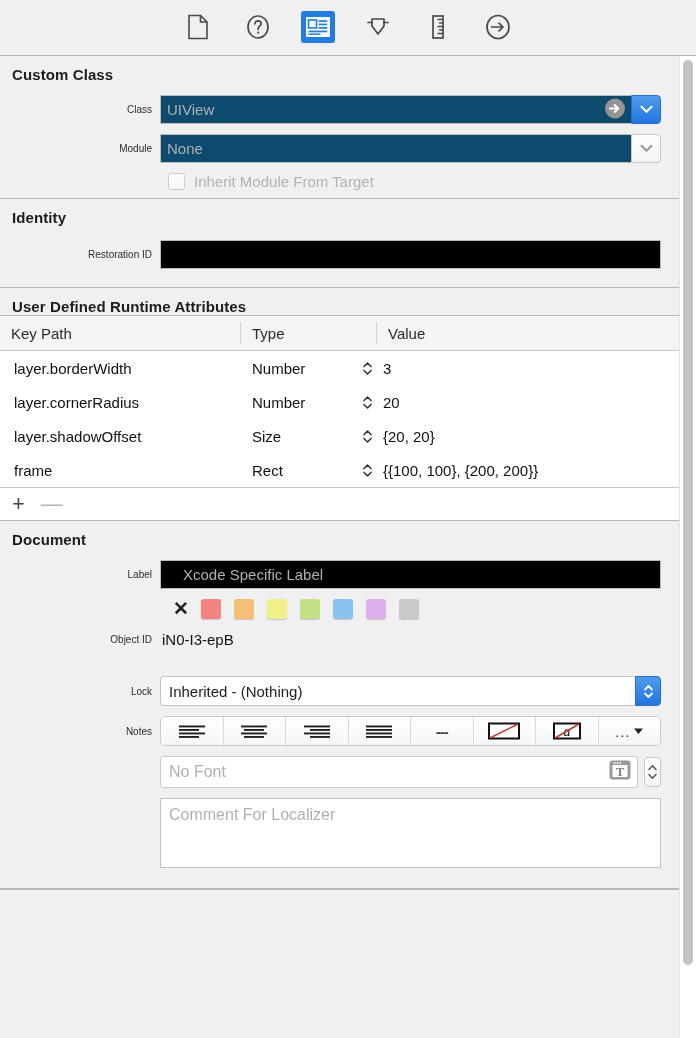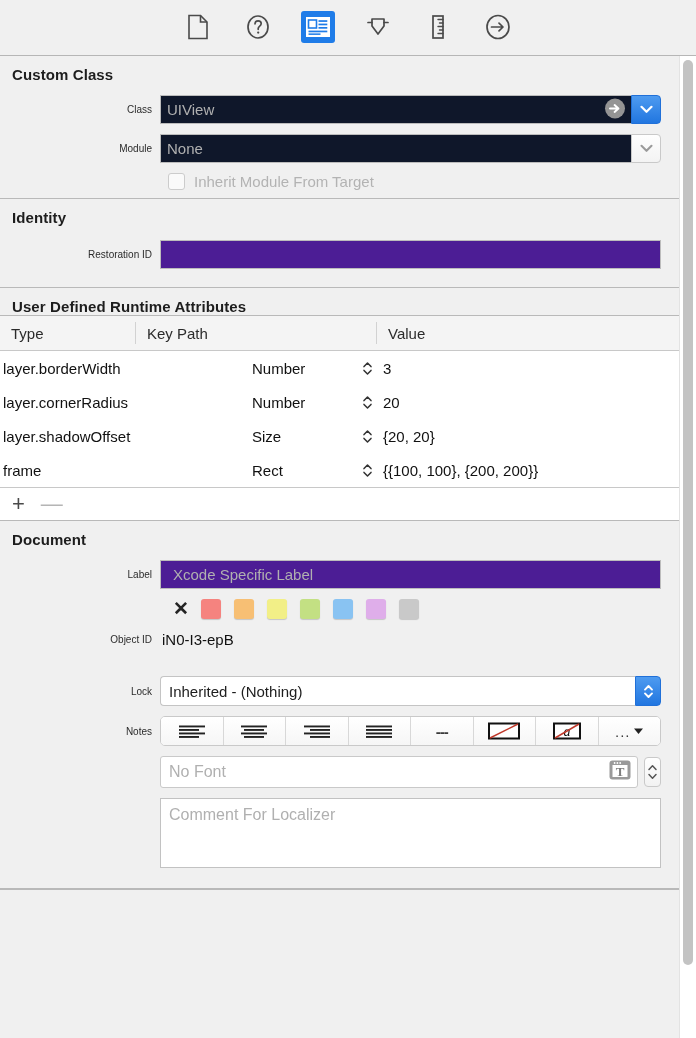--- a/index.html
+++ b/index.html
@@ -88,40 +88,40 @@
     font-size: 10px;
     color: #2b2b2b;
     flex: none;
     box-sizing: border-box;
   }
 
   
   .field {
     flex: 1 1 auto;
     height: 29px;
-    background: #4c1d95;
+    background: #000000;
     border: 1px solid #bcbcbc;
     box-sizing: border-box;
     display: flex;
     align-items: center;
-    padding: 0 12px;
+    padding: 0 22px;
     font-size: 15px;
     color: #1d1d1d;
   }
   .field .ph { color: #b0b0b0; }
 
   .combo-wrap {
     flex: 1 1 auto;
     display: flex;
     align-items: stretch;
     height: 29px;
   }
   .combo-text {
     flex: 1 1 auto;
-    background: #0f172a;
+    background: #0c4a6e;
     border: 1px solid #bcbcbc;
     border-right: none;
     box-sizing: border-box;
     display: flex;
     align-items: center;
     padding: 0 4px 0 6px;
     font-size: 15px;
     color: #b0b0b0;
     position: relative;
   }
@@ -174,21 +174,21 @@
   .th.type { width: 136px; border-right: 1px solid #d2d2d2; height: 22px; display:flex; align-items:center; }
   .th.value { flex: 1; height: 22px; display:flex; align-items:center; }
   .tbl-body { background: #ffffff; }
   .trow {
     display: flex;
     height: 34px;
     align-items: center;
     font-size: 15px;
     color: #111111;
   }
-  .td-key { width: 241px; padding-left: 3px; box-sizing: border-box; }
+  .td-key { width: 241px; padding-left: 14px; box-sizing: border-box; }
   .td-type { width: 116px; padding-left: 11px; box-sizing: border-box; }
   .td-step { width: 20px; display: flex; align-items: center; justify-content: center; }
   .td-val { flex: 1; padding-left: 6px; box-sizing: border-box; }
   .addrow {
     height: 32px;
     background: #ffffff;
     border-top: 1px solid #c8c8c8;
     border-bottom: 1px solid #b9b9b9;
     display: flex;
     align-items: center;
@@ -427,22 +427,22 @@
           <span></span>
         </div>
       </div>
     </div>
 
     <div>
       <div class="section-title" style="border-bottom:1px solid #b9b9b9;padding-bottom:0;">User Defined Runtime Attributes</div>
 
       <div class="tbl-wrap">
         <div class="tbl-head">
+          <div class="th keypath">Key Path</div>
           <div class="th type">Type</div>
-          <div class="th keypath">Key Path</div>
           <div class="th value">Value</div>
         </div>
         <div class="tbl-body">
 
           <div class="trow">
             <div class="td-key">layer.borderWidth</div>
             <div class="td-type">Number</div>
             <div class="td-step">
               <svg width="11" height="17" viewBox="0 0 11 17">
                   <path d="M2 6.6l3.5-3.6 3.5 3.6" stroke="#333" stroke-width="1.5" fill="none" stroke-linecap="round" stroke-linejoin="round"></path>

